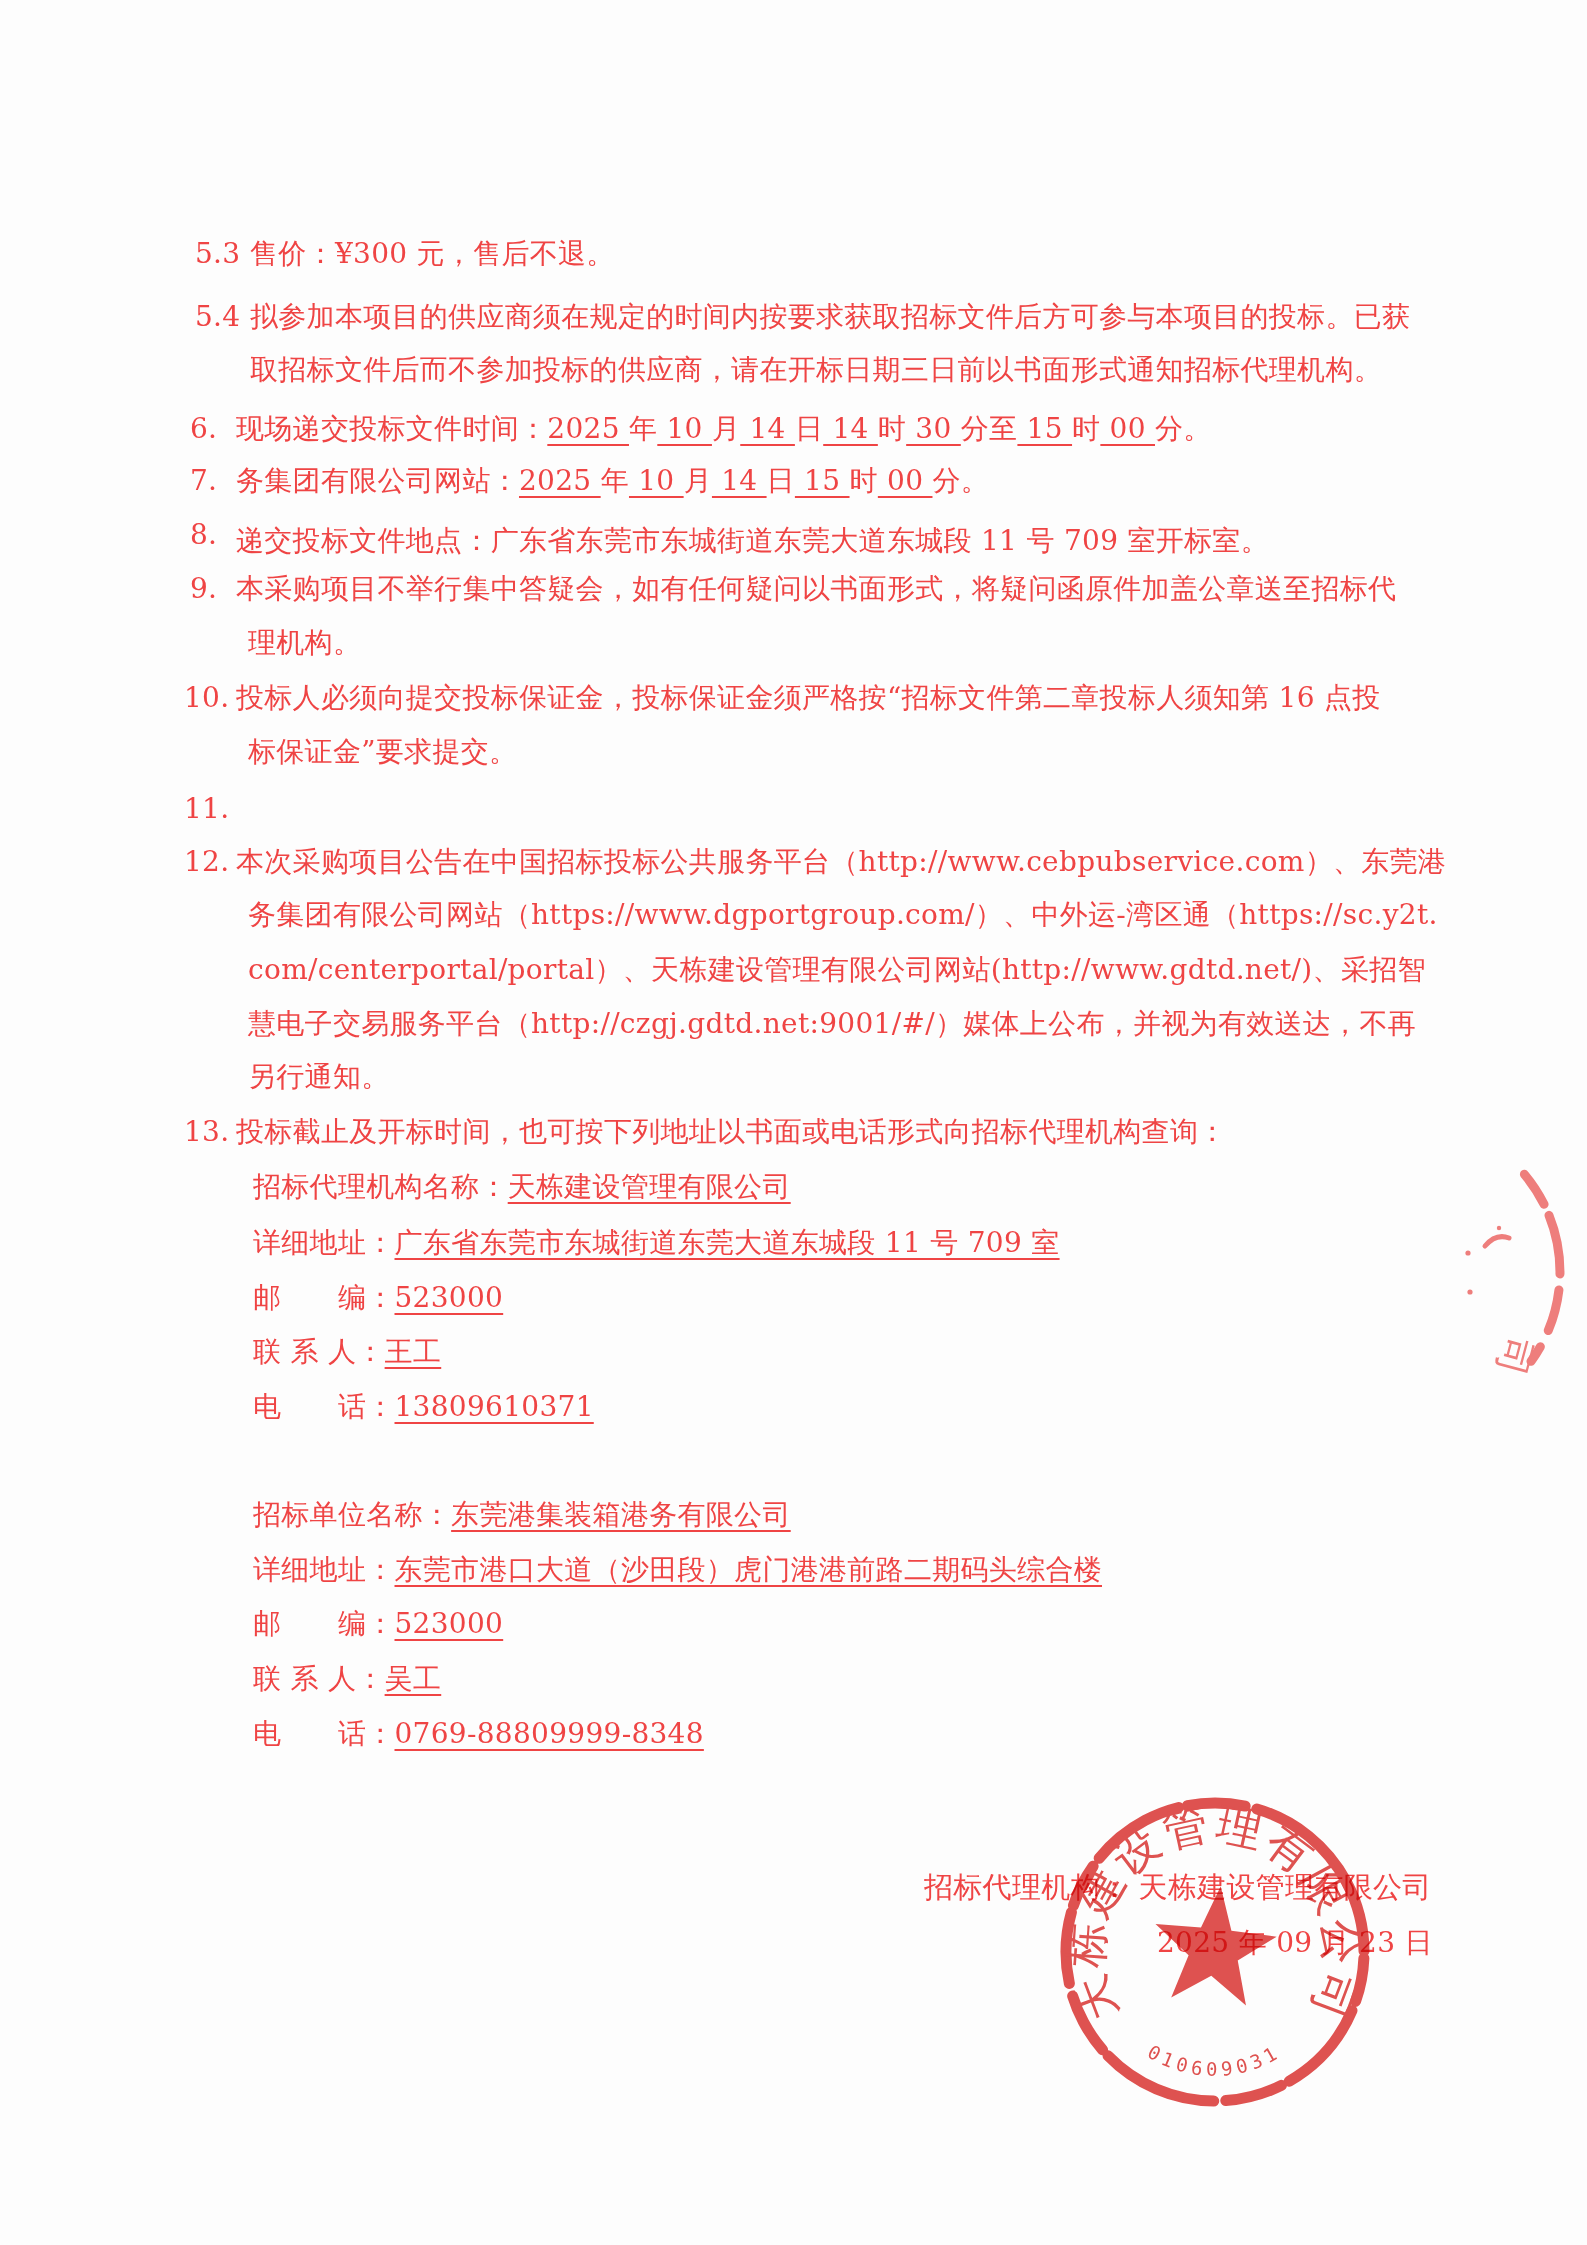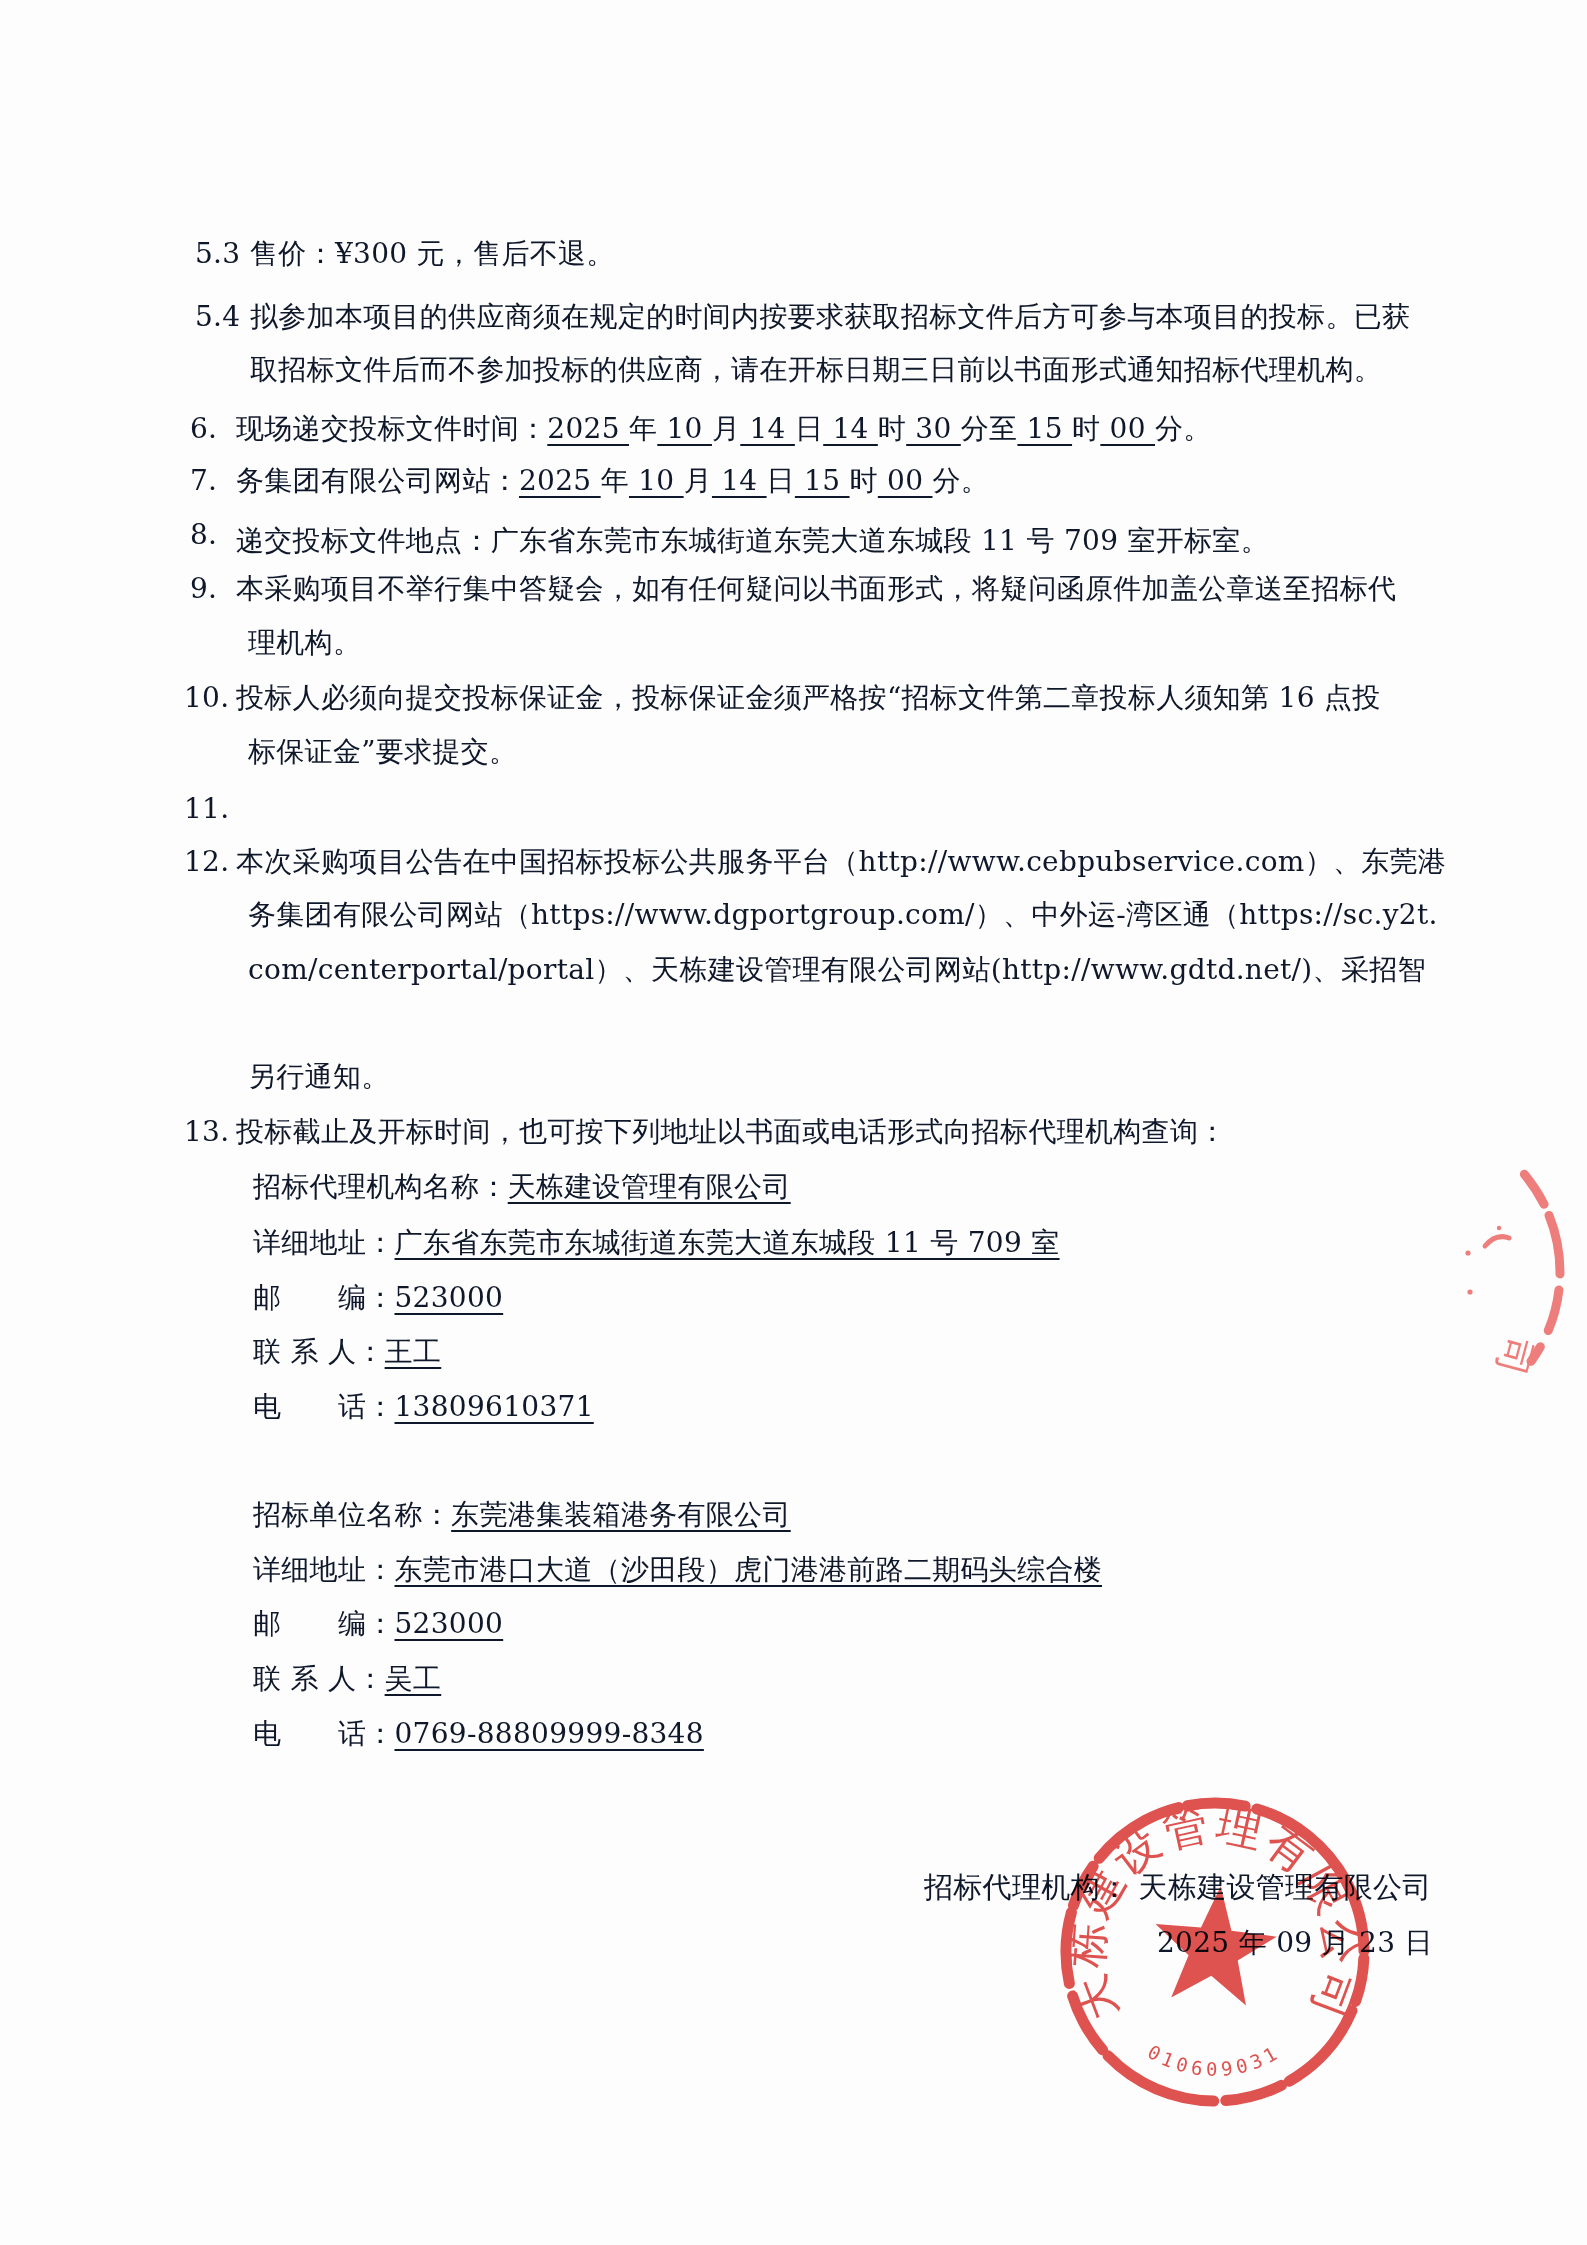--- a/index.html
+++ b/index.html
@@ -1,21 +1,21 @@
 <!DOCTYPE html>
 <html><head>
 <meta charset="utf-8">
 <style>
   html,body{margin:0;padding:0;background:#ffffff;}
   .page{
     position:relative;
     width:1587px;height:2245px;
     background:#fdfdfd;
     font-family:"DejaVu Serif","Liberation Serif",serif;
-    color:#0f172a;
+    color:#ef4444;
     font-size:28px;
     overflow:hidden;
   }
   .ln{position:absolute;white-space:pre;line-height:34px;letter-spacing:.3px;}
   .u{text-decoration:underline;text-underline-offset:6px;text-decoration-thickness:2px;}
   .sig{font-size:29px;margin-left:12px;}
   .seal-svg{position:absolute;mix-blend-mode:multiply;}
 </style>
 </head>
 <body>
@@ -46,20 +46,21 @@
   <div class="ln" style="top:681px;left:236px">投标人必须向提交投标保证金，投标保证金须严格按“招标文件第二章投标人须知第 16 点投</div>
   <div class="ln" style="top:735px;left:248px">标保证金”要求提交。</div>
 
   <div class="ln" style="top:792px;left:184px">11.</div>
   <div class="ln" style="top:792px;left:236px"></div>
 
   <div class="ln" style="top:845px;left:184px">12.</div>
   <div class="ln" style="top:845px;left:236px">本次采购项目公告在中国招标投标公共服务平台（http://www.cebpubservice.com）、东莞港</div>
   <div class="ln" style="top:898px;left:248px">务集团有限公司网站（https://www.dgportgroup.com/）、中外运-湾区通（https://sc.y2t.</div>
   <div class="ln" style="top:953px;left:248px">com/centerportal/portal）、天栋建设管理有限公司网站(http://www.gdtd.net/)、采招智</div>
+  <div class="ln" style="top:1007px;left:248px">慧电子交易服务平台（http://czgj.gdtd.net:9001/#/）媒体上公布，并视为有效送达，不再</div>
   <div class="ln" style="top:1060px;left:248px">另行通知。</div>
 
   <div class="ln" style="top:1115px;left:184px">13.</div>
   <div class="ln" style="top:1115px;left:236px">投标截止及开标时间，也可按下列地址以书面或电话形式向招标代理机构查询：</div>
 
   <div class="ln" style="top:1170px;left:253px"><span>招标代理机构名称：</span><span class="u">天栋建设管理有限公司</span></div>
   <div class="ln" style="top:1226px;left:253px"><span>详细地址：</span><span class="u">广东省东莞市东城街道东莞大道东城段 11 号 709 室</span></div>
   <div class="ln" style="top:1281px;left:253px"><span>邮　　编：</span><span class="u">523000</span></div>
   <div class="ln" style="top:1335px;left:253px"><span>联 系 人：</span><span class="u">王工</span></div>
   <div class="ln" style="top:1390px;left:253px"><span>电　　话：</span><span class="u">13809610371</span></div>

